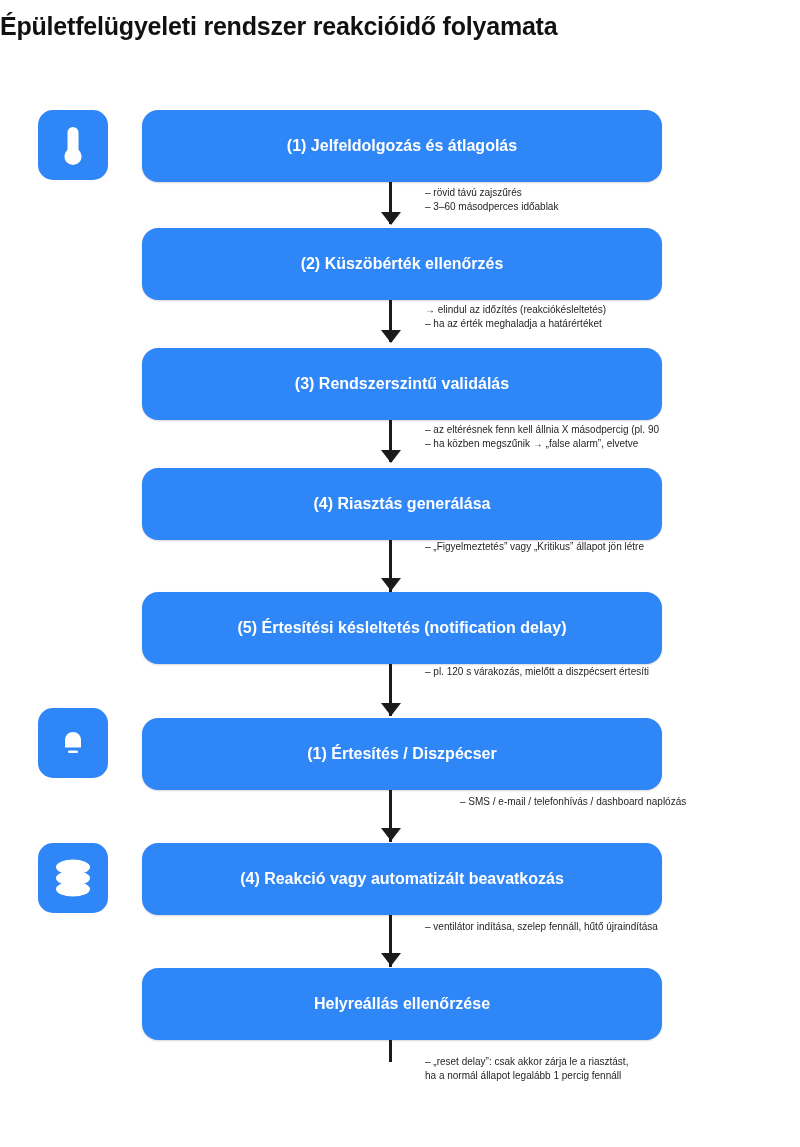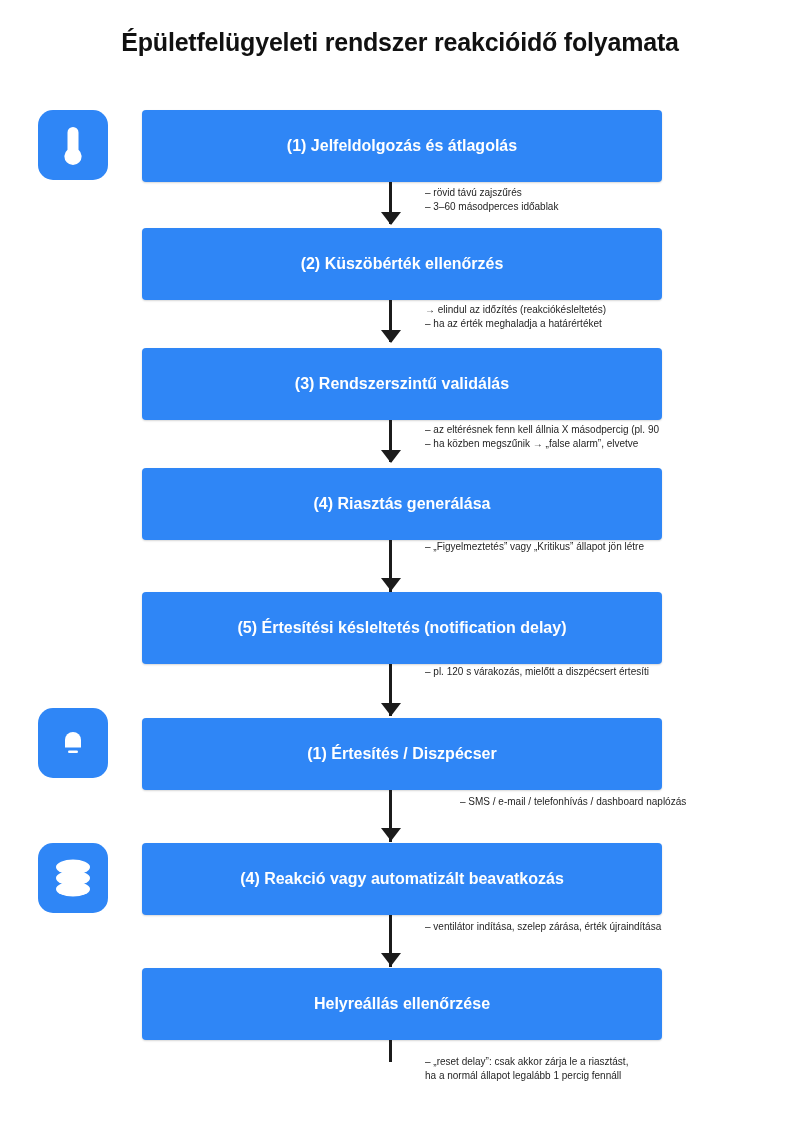--- a/index.html
+++ b/index.html
@@ -12,23 +12,22 @@
     height: 1147px;
     position: relative;
     overflow: hidden;
     font-family: "Liberation Sans", sans-serif;
     color: #1a1a1a;
   }
 
   #chart-title {
     position: absolute;
     left: 0;
-    top: 28px;
+    top: 12px;
     width: 800px;
-    text-align: center;
     font-size: 25px;
     font-weight: bold;
     color: #111111;
     letter-spacing: -0.2px;
   }
 
   .flow-canvas {
     position: absolute;
     left: 0;
     top: 0;
@@ -36,21 +35,21 @@
     height: 1147px;
   }
 
   
   .node-box {
     position: absolute;
     left: 142px;
     width: 520px;
     height: 72px;
     background: #2f86f6;
-    border-radius: 4px;
+    border-radius: 16px;
     box-shadow: 0 1px 2px rgba(0,0,0,0.16);
     display: flex;
     align-items: center;
     justify-content: center;
     box-sizing: border-box;
   }
   .node-label {
     color: #ffffff;
     font-size: 16px;
     font-weight: bold;
@@ -184,21 +183,21 @@
   <div class="annotation" style="top:795px;margin-left:35px;">
     <div>– SMS / e-mail / telefonhívás / dashboard naplózás</div>
   </div>
 
   <div class="node-box" style="top:843px;">
     <span class="node-label">(4) Reakció vagy automatizált beavatkozás</span>
   </div>
   <div class="connector" style="top:915px; height:52px;"></div>
   <div class="arrow-head" style="top:953px;"></div>
   <div class="annotation" style="top:920px;">
-    <div>– ventilátor indítása, szelep zárása, érték újraindítása</div>
+    <div>– ventilátor indítása, szelep fennáll, hűtő újraindítása</div>
   </div>
 
   <div class="node-box" style="top:968px;">
     <span class="node-label">Helyreállás ellenőrzése</span>
   </div>
   <div class="connector" style="top:1040px; height:22px;"></div>
   <div class="annotation" style="top:1055px;">
     <div>– „reset delay”: csak akkor zárja le a riasztást,</div>
     <div>ha a normál állapot legalább 1 percig fennáll</div>
   </div>

